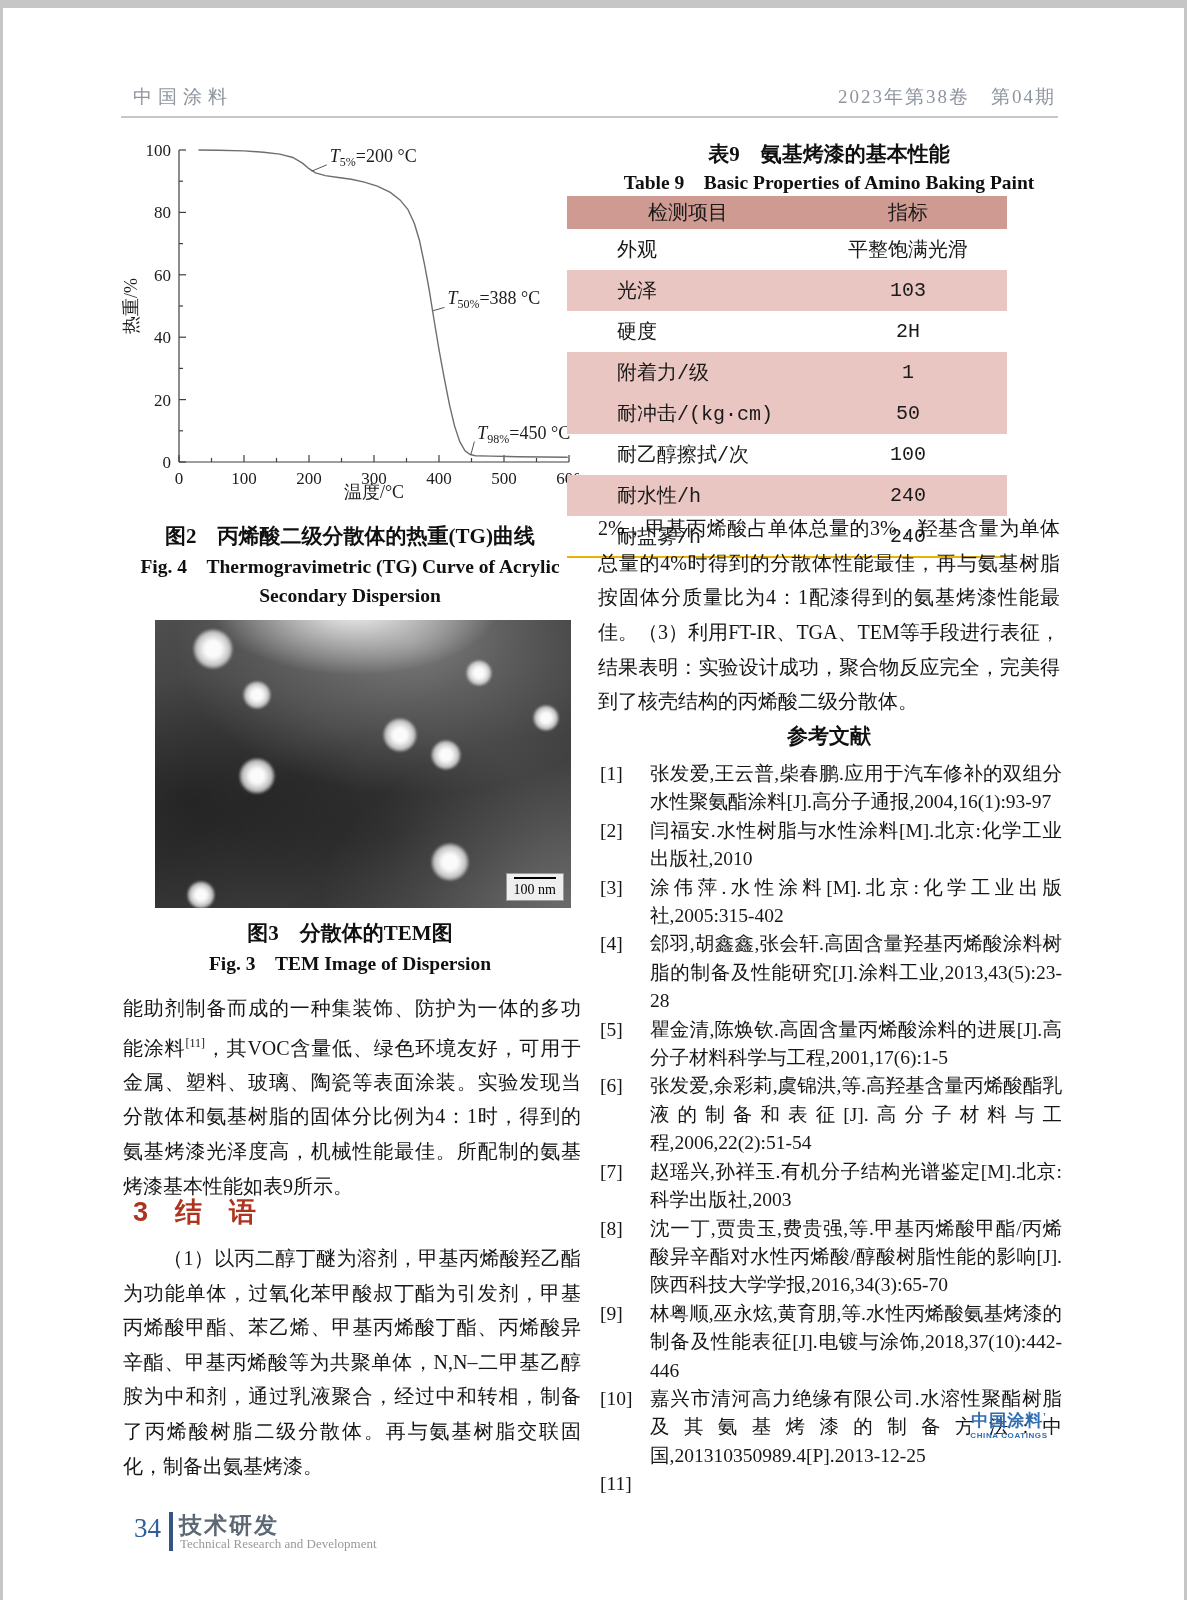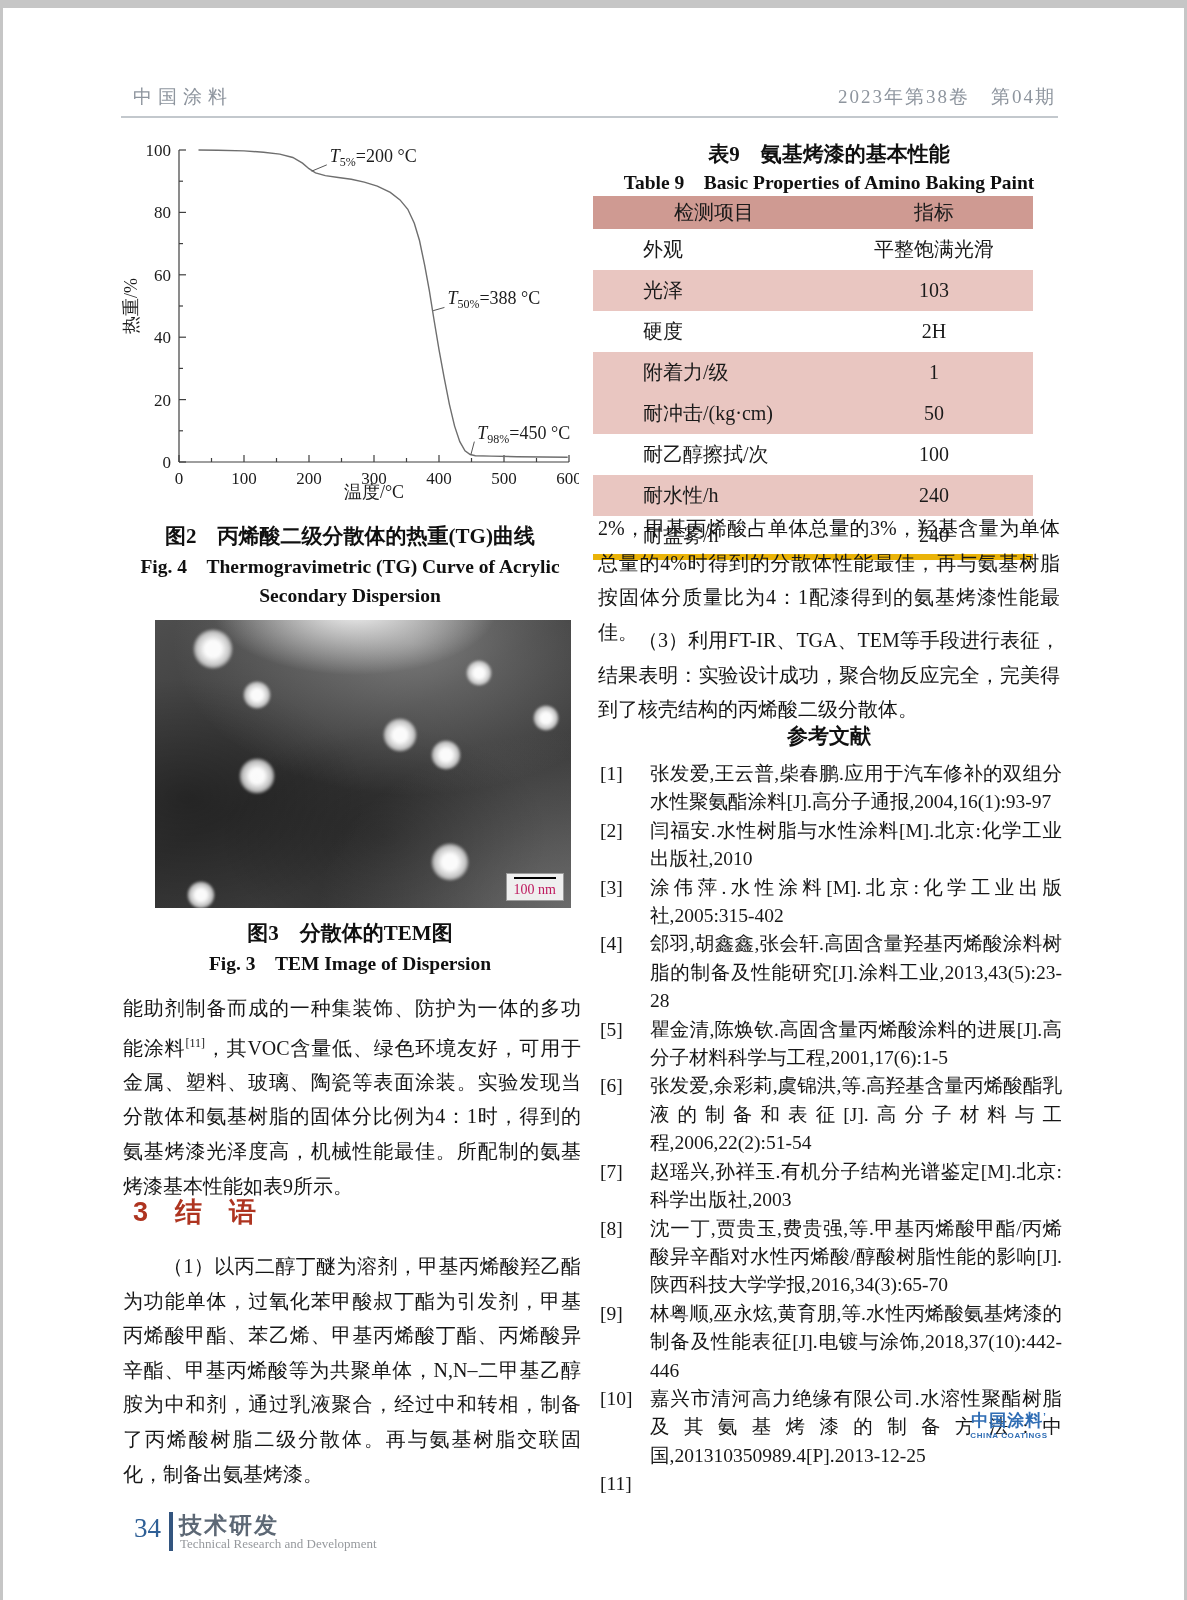--- a/index.html
+++ b/index.html
@@ -33,34 +33,34 @@
            radial-gradient(360px 250px at 100% 100%, rgba(150,150,150,.45), rgba(100,100,100,0) 70%),
            radial-gradient(240px 160px at 8% 62%, rgba(0,0,0,.35), rgba(0,0,0,0) 75%),
            radial-gradient(220px 150px at 55% 75%, rgba(0,0,0,.28), rgba(0,0,0,0) 75%),
            linear-gradient(150deg, #4e4e4e, #343434 45%, #3d3d3d 80%, #474747);
   }
   .tem .pt { position:absolute; border-radius:50%; transform:translate(-50%,-50%); filter:blur(1.2px);
              background:radial-gradient(circle, rgba(255,255,255,.98) 28%, rgba(235,235,235,.75) 58%, rgba(200,200,200,0) 75%); }
   .scalebar { position:absolute; right:7px; bottom:7px; background:#efefef; border:1px solid #9a9a9a;
               padding:3px 7px 2px; text-align:center; }
   .scalebar .bar { height:2px; background:#000; margin-bottom:3px; }
-  .scalebar .lbl { font-size:14px; color:#be185d; line-height:16px; }
+  .scalebar .lbl { font-size:14px; color:#000000; line-height:16px; }
 
   
   .para { position:absolute; font-size:20px; line-height:34.6px; text-align:justify; color:#161616; }
   .para sup { font-size:12px; }
-  .indent { text-indent:2em;margin-top:8px; }
+  .indent { text-indent:2em; }
   .sec-heading { position:absolute; left:130px; top:1186px; color:#ae3420; font-weight:bold; font-size:27px; font-family:"Liberation Sans","DejaVu Sans",sans-serif; }
 
   
   .tbl-title { position:absolute; width:462px; text-align:center; font-weight:bold; color:#101010; }
   .tbl-title .zh { font-size:21px; line-height:29px; }
   .tbl-title .en { font-size:19.5px; line-height:28px; }
-  table.props { position:absolute; left:590px; top:188px; width:440px; border-collapse:collapse;
-                font-size:20px; color:#1a1a1a; border-bottom:6px solid #eab308; }
+  table.props { position:absolute; left:564px; top:188px; width:440px; border-collapse:collapse;
+                font-size:20px; color:#1a1a1a; border-bottom:2px solid #eab308;font-family:Liberation Mono, monospace; }
   table.props th { background:#cf9a92; font-weight:normal; height:33px; text-align:center; }
   table.props td { height:41px; }
   table.props td:first-child { padding-left:50px; width:242px; }
   table.props td:last-child { text-align:center; }
   table.props tr.alt { background:#e9c6c1; }
 
   
   .refs-heading { position:absolute; left:595px; top:714px; width:462px; text-align:center; font-weight:bold; font-size:21px; color:#101010; }
   .refs { position:absolute; left:597px; top:752px; width:462px; }
   .ref { display:flex; font-size:19.5px; line-height:28.4px; color:#161616; }

